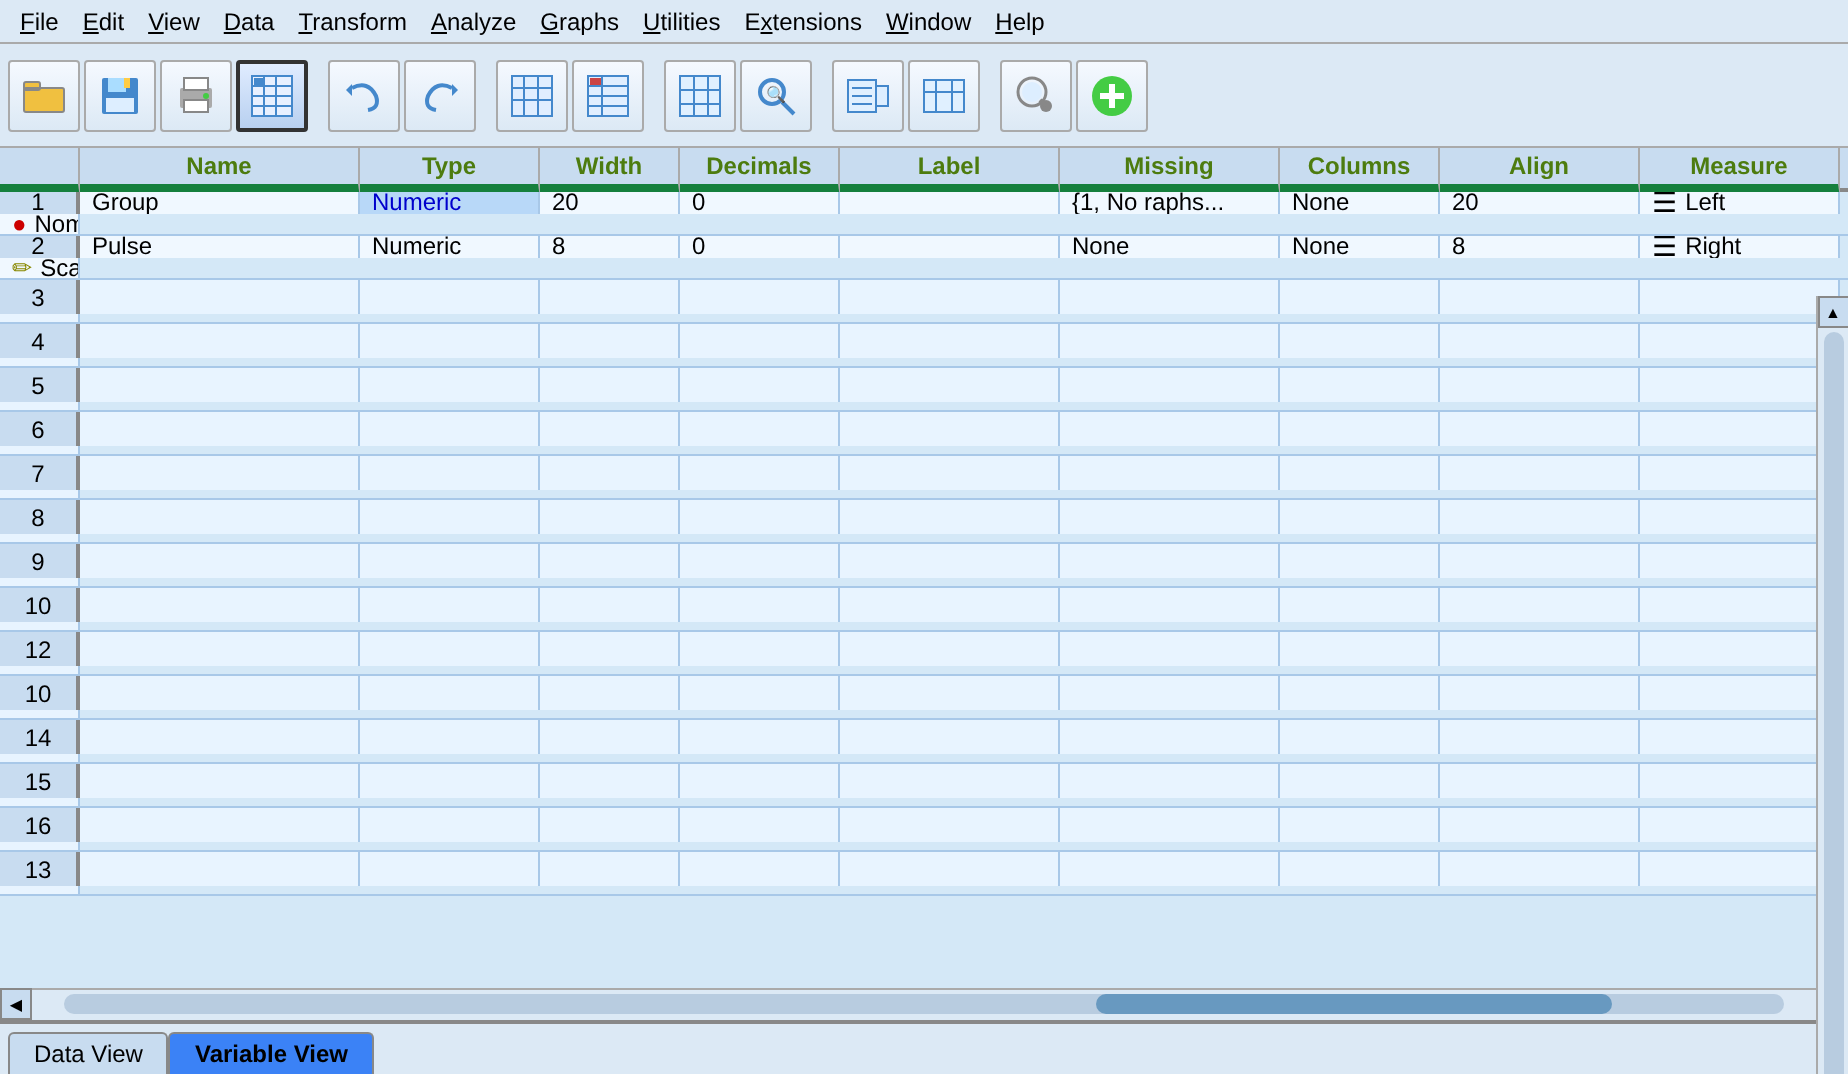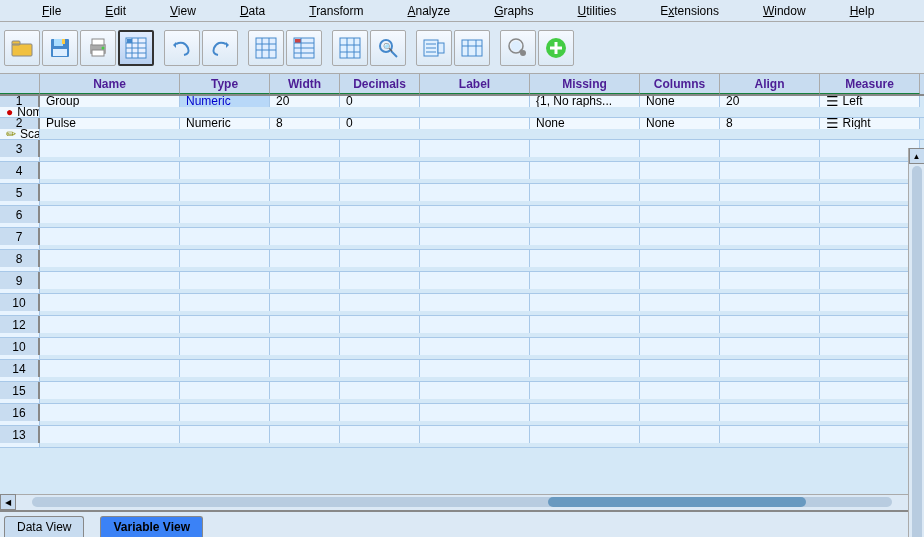--- a/index.html
+++ b/index.html
@@ -12,21 +12,20 @@
       display: flex;
       align-items: center;
       height: 22px;
       padding: 0 4px;
     }
     .menubar-item {
       padding: 2px 6px;
       cursor: pointer;
       font-size: 12px;
       color: #000;
-      margin-left: 32px;
     }
     .menubar-item u { text-decoration: underline; }
 
     
     .toolbar {
       background: #dce9f5;
       border-bottom: 1px solid #aaa;
       display: flex;
       align-items: center;
       height: 52px;
@@ -59,26 +58,26 @@
     .grid-header {
       display: grid;
       grid-template-columns: 40px 140px 90px 70px 80px 110px 110px 80px 100px 100px;
       background: #c8dcf0;
       border-bottom: 2px solid #888;
       height: 22px;
       min-height: 22px;
     }
     .grid-header-cell {
       border-right: 1px solid #aaa;
-      border-bottom: 1px solid #15803d;
+      border-bottom: 7px solid #15803d;
       padding: 2px 4px;
       font-weight: bold;
       font-size: 12px;
       text-align: center;
-      color: #4c1d95;
+      color: #4d7c0f;
       display: flex;
       align-items: center;
       justify-content: center;
       background: #c8dcf0;
     }
 
     .grid-body {
       overflow-y: auto;
       overflow-x: hidden;
       flex: 1;
@@ -186,21 +185,21 @@
     }
 
     
     .bottom-tabs {
       height: 28px;
       background: #dce9f5;
       border-top: 2px solid #888;
       display: flex;
       align-items: flex-end;
       padding: 0 4px;
-      gap: 16px;
+      gap: 0;
     }
     .tab-btn {
       padding: 3px 12px;
       font-size: 12px;
       cursor: pointer;
       border: 1px solid #888;
       border-bottom: none;
       border-radius: 3px 3px 0 0;
     }
     .tab-btn.active {

